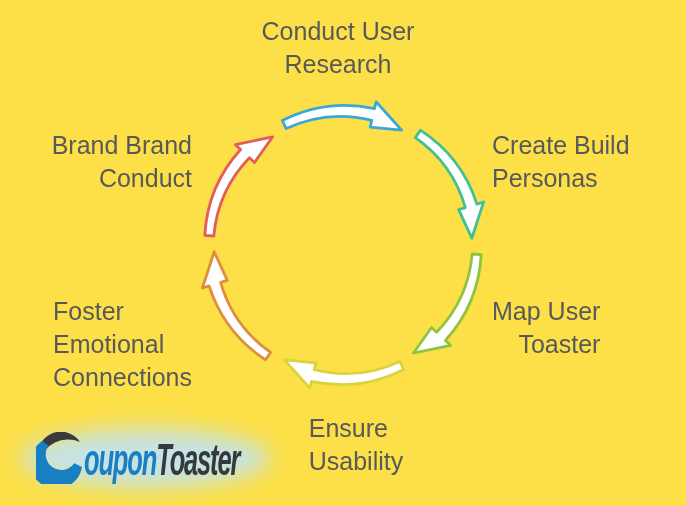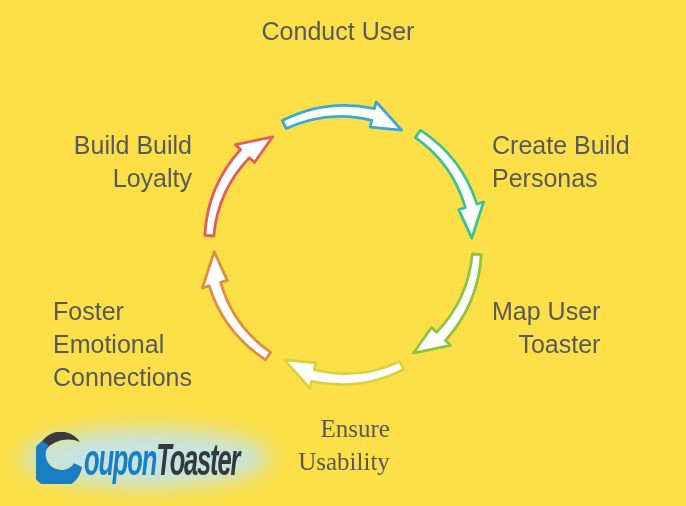--- a/index.html
+++ b/index.html
@@ -23,21 +23,21 @@
   .cycle-label {
     position: absolute;
     font-size: 25px;
     line-height: 33px;
     color: #58595B;
     white-space: nowrap;
   }
   .label-top    { left: 338px; top: 15px;  transform: translateX(-50%); text-align: center; }
   .label-right1 { left: 492px; top: 129px; text-align: left; }
   .label-right2 { left: 492px; top: 295px; text-align: right; }
-  .label-bottom { left: 344px; top: 412px; transform: translateX(-50%); text-align: right; font-family: Liberation Serif, serif; }
+  .label-bottom { left: 356px; top: 412px; transform: translateX(-50%); text-align: left; }
   .label-left2  { right: 494px; top: 295px; text-align: left; }
   .label-left1  { right: 494px; top: 129px; text-align: right; }
 
   
   .logo {
     position: absolute;
     left: 36px;
     top: 427px;
     height: 60px;
     display: flex;
@@ -85,20 +85,21 @@
       <path d="M282.3 120.5 A139 139 0 0 1 374.5 108.6 L376.1 101.8 L401.6 130.1 L370.2 127.1 L371.8 120.3 A129 129 0 0 0 286.2 128.6 Z" fill="#ffffff" stroke="#38A8DC" stroke-width="2.8" stroke-linejoin="round"></path>
       <path d="M420.4 130.2 A139 139 0 0 1 476.9 204.1 L483.6 202.0 L471.8 238.2 L458.7 209.6 L465.4 207.6 A129 129 0 0 0 415.4 137.6 Z" fill="#ffffff" stroke="#41C092" stroke-width="2.8" stroke-linejoin="round"></path>
       <path d="M481.2 254.7 A139 139 0 0 1 445.4 340.5 L450.5 345.3 L413.3 353.2 L431.5 327.5 L436.6 332.3 A129 129 0 0 0 472.2 254.0 Z" fill="#ffffff" stroke="#8FC442" stroke-width="2.8" stroke-linejoin="round"></path>
       <path d="M403.7 369.5 A139 139 0 0 1 311.5 381.4 L309.9 388.2 L284.4 359.9 L315.8 362.9 L314.2 369.7 A129 129 0 0 0 399.8 361.4 Z" fill="#ffffff" stroke="#DBD33D" stroke-width="2.8" stroke-linejoin="round"></path>
       <path d="M265.6 359.8 A139 139 0 0 1 209.1 285.9 L202.4 288.0 L214.2 251.8 L227.3 280.4 L220.6 282.4 A129 129 0 0 0 270.6 352.4 Z" fill="#ffffff" stroke="#DE8E3E" stroke-width="2.8" stroke-linejoin="round"></path>
       <path d="M204.8 235.3 A139 139 0 0 1 240.6 149.5 L235.5 144.7 L272.7 136.8 L254.5 162.5 L249.4 157.7 A129 129 0 0 0 213.8 236.0 Z" fill="#ffffff" stroke="#E35D5D" stroke-width="2.8" stroke-linejoin="round"></path>
     </svg>
 
   <div class="cycle-label label-top">
     <div>Conduct User</div>
+    <div>Research</div>
   </div>
 
   <div class="cycle-label label-right1">
     <div>Create Build</div>
     <div>Personas</div>
   </div>
 
   <div class="cycle-label label-right2">
     <div>Map User</div>
     <div>Toaster</div>
@@ -109,22 +110,22 @@
     <div>Usability</div>
   </div>
 
   <div class="cycle-label label-left2">
     <div>Foster</div>
     <div>Emotional</div>
     <div>Connections</div>
   </div>
 
   <div class="cycle-label label-left1">
-    <div>Build Build</div>
-    <div>Loyalty</div>
+    <div>Brand Brand</div>
+    <div>Conduct</div>
   </div>
 
   <div class="logo">
     <div class="logo-glow" style="background-color: rgb(191, 228, 247);"></div>
     <svg class="logo-icon" viewBox="0 0 52 52">
       <path d="M44 10 A23 23 0 0 0 3 30 A30 30 0 0 1 44 10 Z" fill="#3A3A3C"></path>
       <path d="M6.2 9.1 A26 26 0 1 0 46 35 L38.2 31.2 A14 14 0 1 1 12.5 13.5 Z" fill="#1A7EC3"></path>
     </svg>
     <div class="logo-words">
       <span style="color: rgb(26, 126, 195);">oupon</span><span style="color: rgb(53, 56, 60);">Toaster</span>

